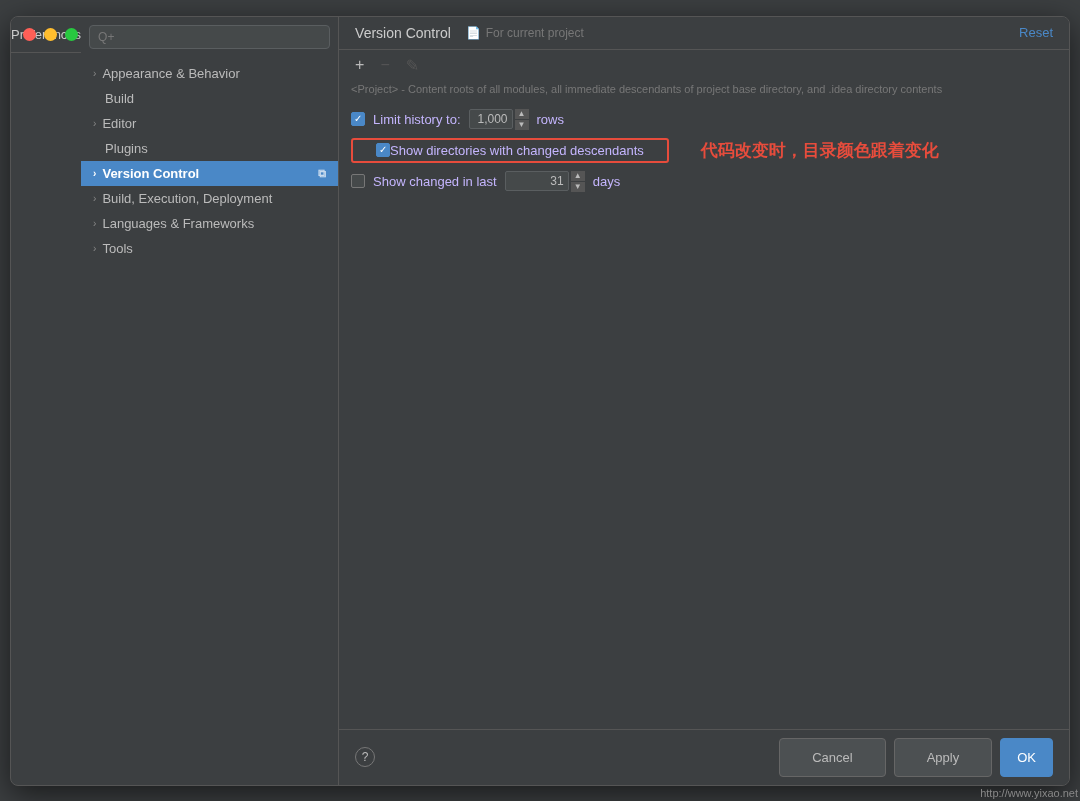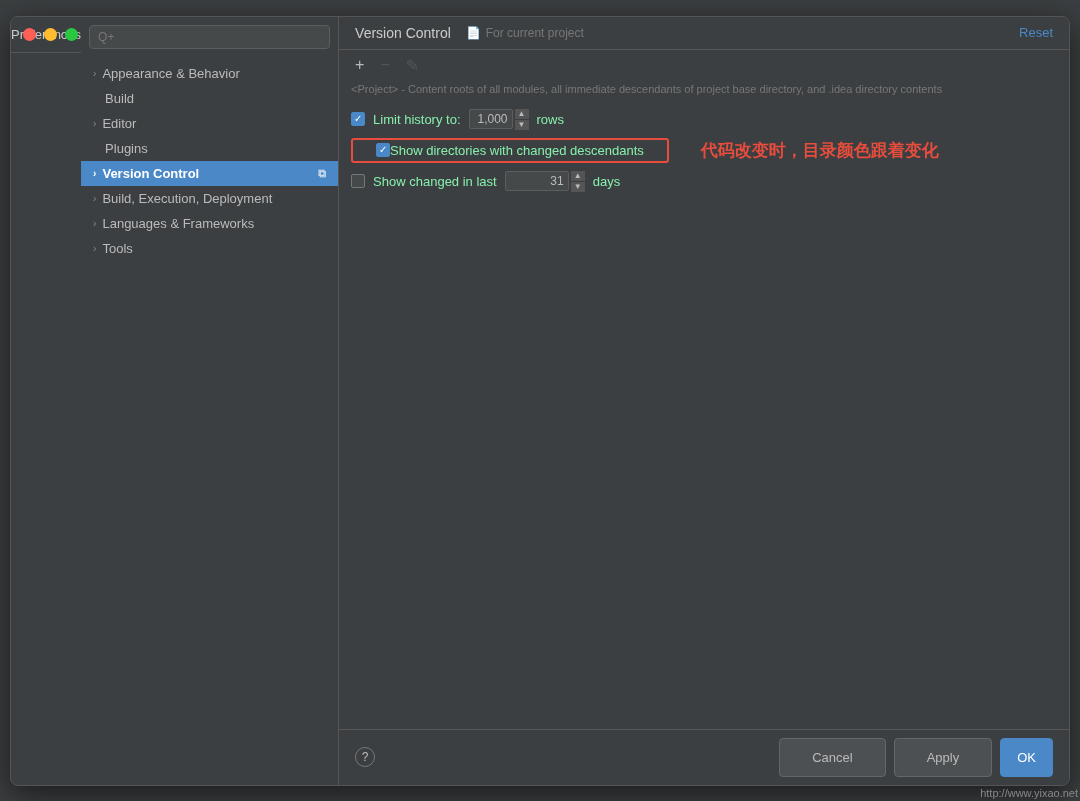--- a/index.html
+++ b/index.html
@@ -212,21 +212,21 @@
     .checkbox.checked {
       background: #4a88c7;
       border-color: #4a88c7;
     }
     .checkbox.checked::after {
       content: '✓';
       color: white;
       font-size: 10px;
       line-height: 1;
     }
-    .option-label { color: #86efac; font-size: 13px; }
+    .option-label { color: #c4b5fd; font-size: 13px; }
     .highlight-box {
       border: 2px solid #e74c3c;
       border-radius: 3px;
       padding: 3px 23px;
       display: flex;
       align-items: center;
       gap: 0;
     }
     .annotation-text {
       color: #e74c3c;

